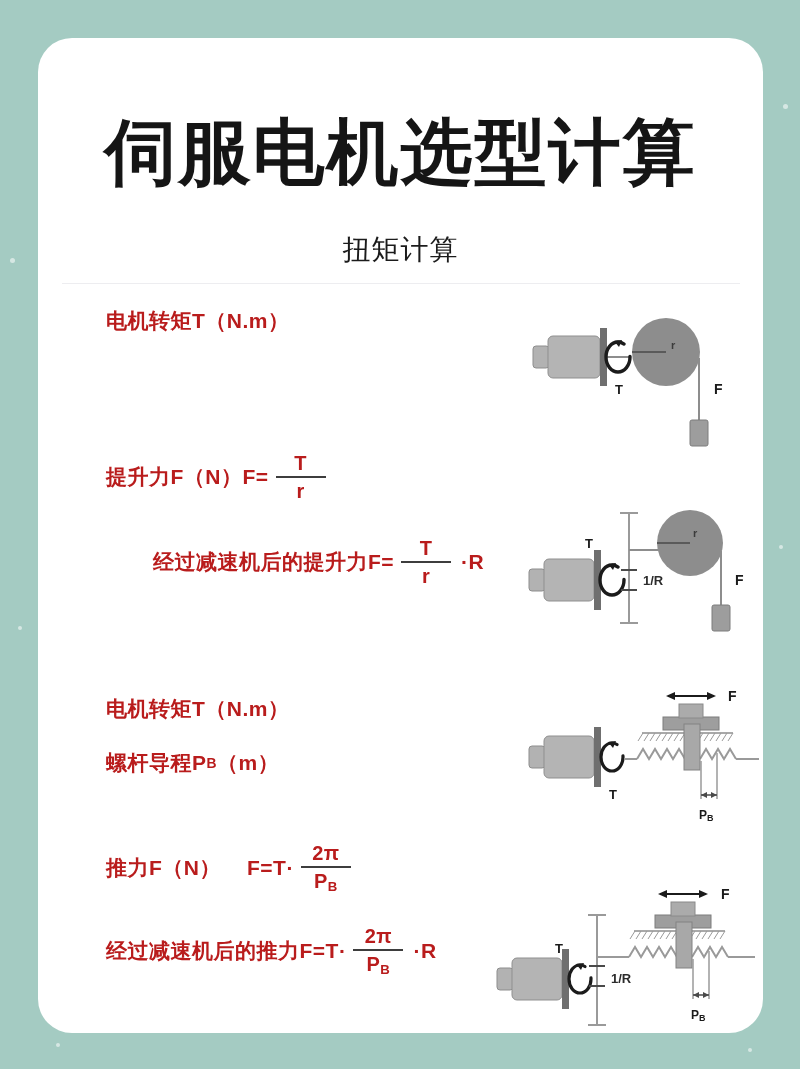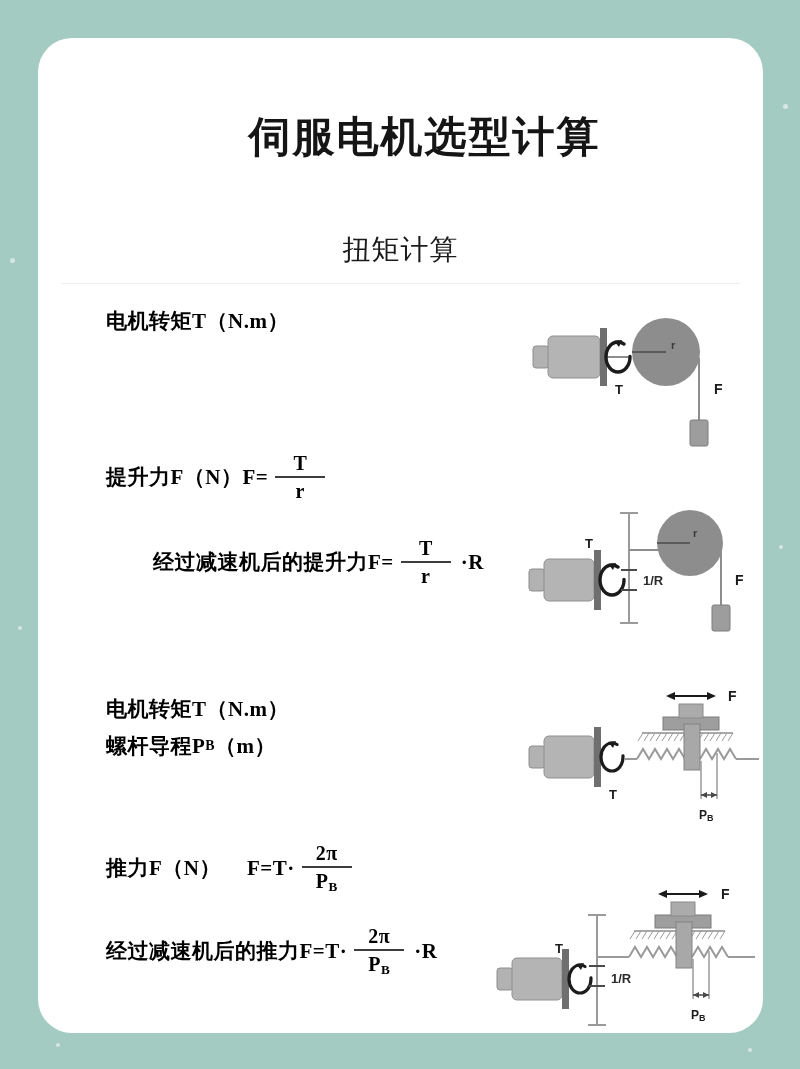--- a/index.html
+++ b/index.html
@@ -30,26 +30,25 @@
     background: #ffffff;
     border-radius: 34px;
     overflow: hidden;
   }
   .title {
     position: absolute;
     left: 0;
     top: 78px;
     width: 725px;
     text-align: center;
-    font-size: 42px;
+    font-size: 72px;
     font-weight: 700;
     letter-spacing: 2px;
     color: #151515;
     line-height: 1;
-    padding-left: 24px;
   }
   .subtitle {
     position: absolute;
     left: 0;
     top: 198px;
     width: 725px;
     text-align: center;
     font-size: 28px;
     font-weight: 500;
     letter-spacing: 1px;
@@ -71,22 +70,21 @@
     color: #3b3b3b;
   }
   .line {
     display: flex;
     align-items: center;
     font-size: 21px;
     font-weight: 600;
     letter-spacing: 0.5px;
     white-space: nowrap;
     line-height: 1.05;
-    color: #000000;
-    font-family: Liberation Serif, serif;
+    color: #b91c1c;
   }
   .line.cn { font-weight: 700; }
   .gap { display: inline-block; width: 26px; }
   .sub {
     font-size: 0.66em;
     vertical-align: -0.25em;
     font-weight: 700;
   }
   .frac {
     display: inline-flex;
@@ -213,21 +211,21 @@
       <text x="168" y="44" font-family="'Liberation Sans',sans-serif" font-size="11" font-weight="700" fill="#3b3b3b">r</text>
 
       <line x1="196" y1="58" x2="196" y2="112" stroke="#8d8d8d" stroke-width="2"></line>
       <rect x="187" y="112" width="18" height="26" rx="2" fill="#9d9d9d" stroke="#7d7d7d" stroke-width="1"></rect>
       <text x="210" y="92" font-family="'Liberation Sans',sans-serif" font-size="14" font-weight="700" fill="#1b1b1b">F</text>
     </svg>
   </div>
 
   <div class="block" style="left:68px; top:660px;">
     <div class="line cn">电机转矩T（N.m）</div>
-    <div class="line cn" style="margin-top:15px;">
+    <div class="line cn" style="margin-top:32px;">
       <span>螺杆导程P</span>
         <span class="sub">B</span>
         <span>（m）</span>
     </div>
   </div>
 
   <div class="block" style="left:68px; top:805px;">
     <div class="line">
       <span class="cn">推力F（N）</span>
       <span class="gap"></span>

